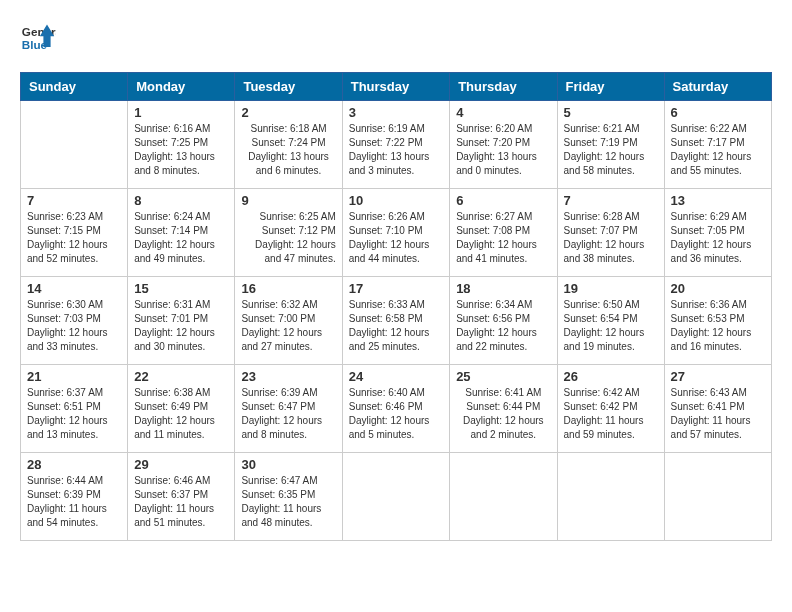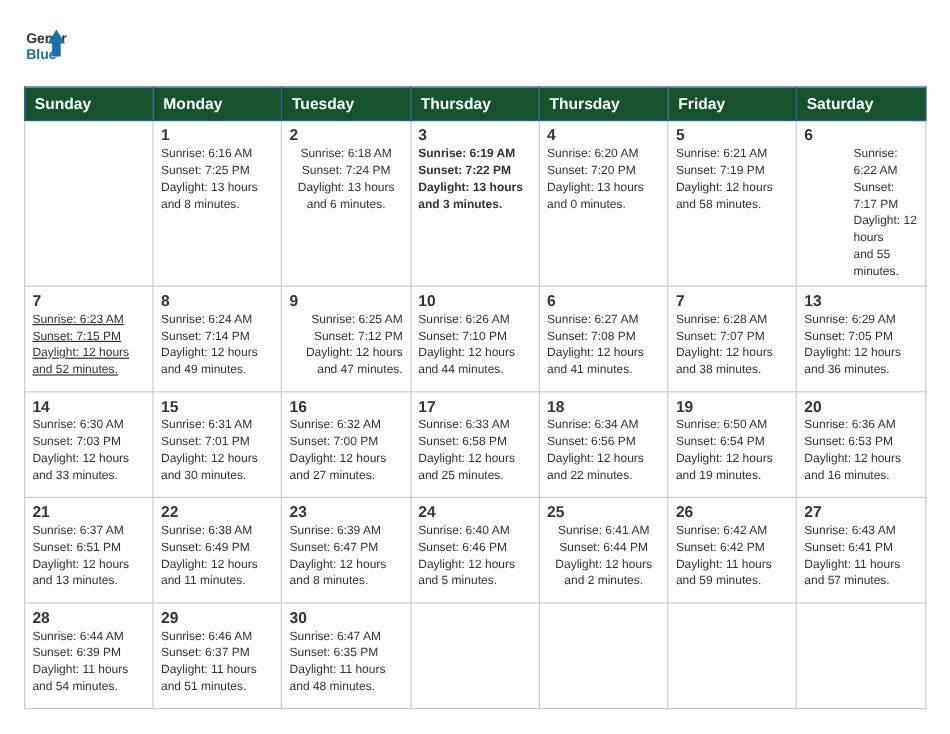--- a/index.html
+++ b/index.html
@@ -41,21 +41,21 @@
     .location-title {
       font-size: 14px;
       color: #555;
     }
     .calendar {
       width: 100%;
       border-collapse: collapse;
       border: 1px solid #ccc;
     }
     .calendar th {
-      background: #14532d;
+      background: #0369a1;
       color: #fff;
       font-size: 13px;
       font-weight: bold;
       padding: 6px 8px;
       text-align: left;
       border: 1px solid #2a5e9e;
     }
     .calendar td {
       vertical-align: top;
       border: 1px solid #ccc;
@@ -125,51 +125,51 @@
         </td>
         <td>
           <div class="day-number">2</div>
           <div class="day-info" style="white-space: pre-line; text-align: center;">Sunrise: 6:18 AM
 Sunset: 7:24 PM
 Daylight: 13 hours
 and 6 minutes.</div>
         </td>
         <td>
           <div class="day-number">3</div>
-          <div class="day-info" style="white-space: pre-line; font-weight: bold;">Sunrise: 6:19 AM
+          <div class="day-info" style="white-space: pre-line;">Sunrise: 6:19 AM
 Sunset: 7:22 PM
 Daylight: 13 hours
 and 3 minutes.</div>
         </td>
         <td>
           <div class="day-number">4</div>
           <div class="day-info" style="white-space: pre-line;">Sunrise: 6:20 AM
 Sunset: 7:20 PM
 Daylight: 13 hours
 and 0 minutes.</div>
         </td>
         <td>
           <div class="day-number">5</div>
           <div class="day-info" style="white-space: pre-line;">Sunrise: 6:21 AM
 Sunset: 7:19 PM
 Daylight: 12 hours
 and 58 minutes.</div>
         </td>
         <td>
           <div class="day-number">6</div>
-          <div class="day-info" style="white-space: pre-line; margin-left: 41px;">Sunrise: 6:22 AM
+          <div class="day-info" style="white-space: pre-line;">Sunrise: 6:22 AM
 Sunset: 7:17 PM
 Daylight: 12 hours
 and 55 minutes.</div>
         </td>
       </tr>
       <tr class="week-row">
         <td>
           <div class="day-number">7</div>
-          <div class="day-info" style="white-space: pre-line; text-decoration: underline;">Sunrise: 6:23 AM
+          <div class="day-info" style="white-space: pre-line;">Sunrise: 6:23 AM
 Sunset: 7:15 PM
 Daylight: 12 hours
 and 52 minutes.</div>
         </td>
         <td>
           <div class="day-number">8</div>
           <div class="day-info" style="white-space: pre-line;">Sunrise: 6:24 AM
 Sunset: 7:14 PM
 Daylight: 12 hours
 and 49 minutes.</div>

